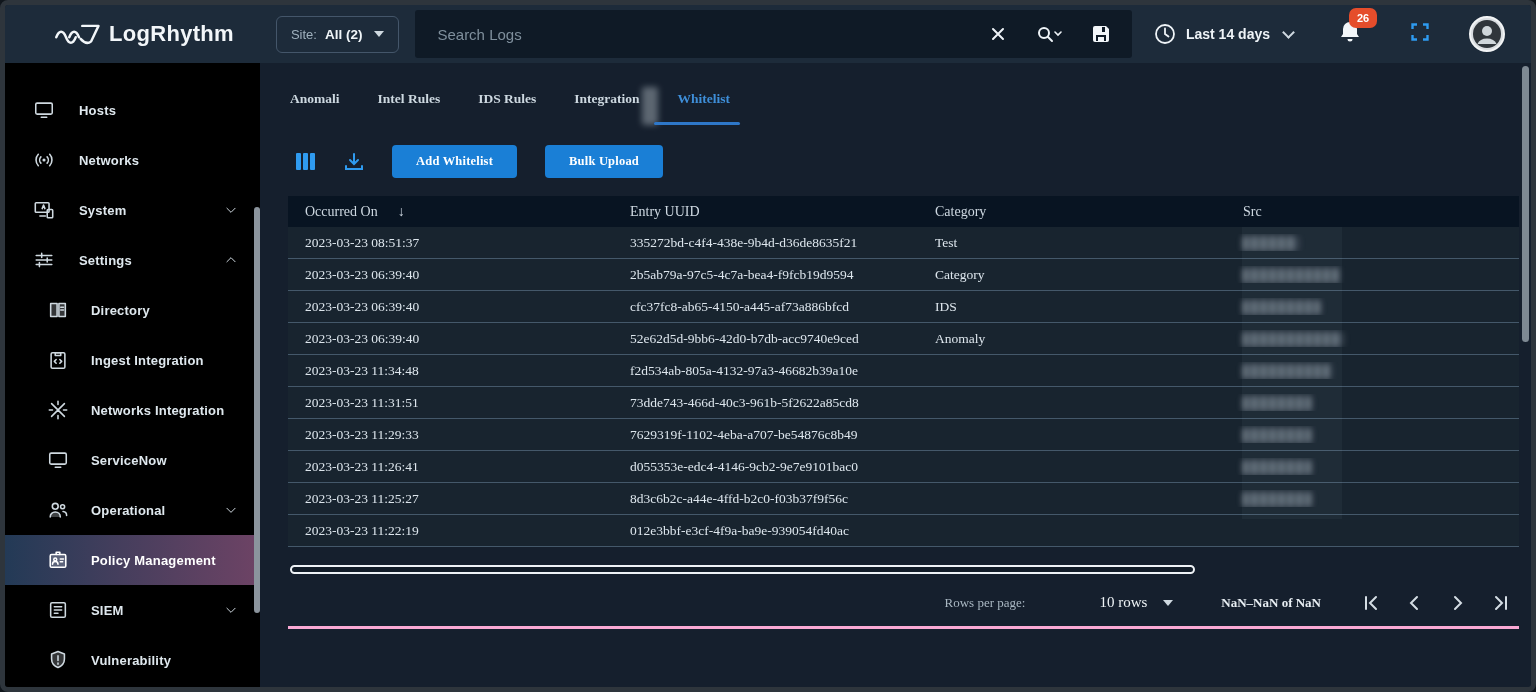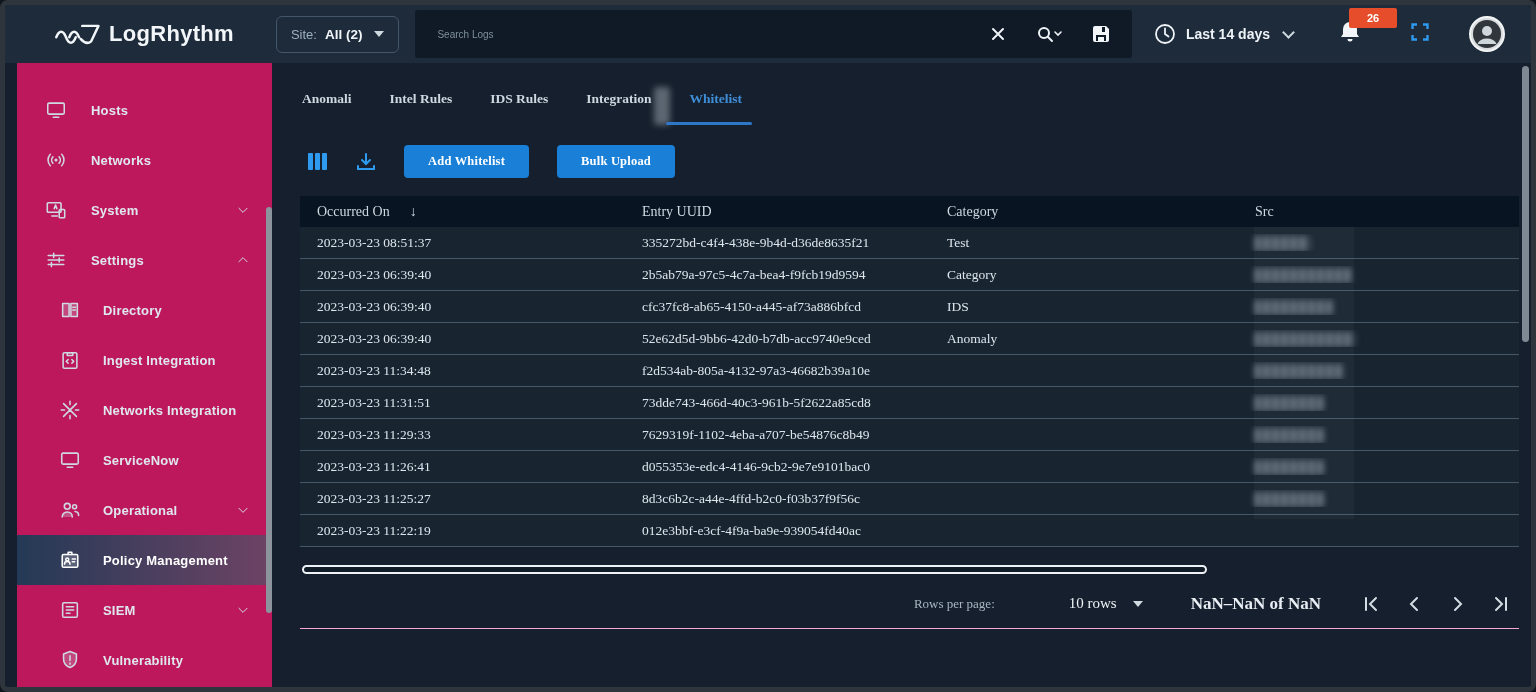--- a/index.html
+++ b/index.html
@@ -13,38 +13,38 @@
   .brand svg { display:block; }
   .brand-name { color:#f2f6f9; font-size:22px; font-weight:bold; letter-spacing:.3px; }
   .site-select { margin-left:42px; border:1px solid #44566a; border-radius:6px; height:37px;
                  display:flex; align-items:center; gap:8px; padding:0 14px; cursor:pointer; flex:0 0 auto;}
   .site-label { color:#9fb0bd; font-size:13px; }
   .site-value { color:#f0f5f8; font-size:13.5px; font-weight:bold; }
   .caret-down { width:0; height:0; border-left:5px solid transparent; border-right:5px solid transparent;
                 border-top:6px solid #cfd9e0; margin-left:4px; }
   .search-wrap { flex:1 1 auto; margin-left:16px; margin-right:22px; background:#0f1a26; height:48px;
                  border-radius:3px; display:flex; align-items:center; padding:0 22px; }
-  .search-input { background:transparent; border:none; outline:none; color:#dfe7ed; font-size:10px; flex:1; font-family:inherit; }
+  .search-input { background:transparent; border:none; outline:none; color:#dfe7ed; font-size:15px; flex:1; font-family:inherit; }
   .search-input::placeholder { color:#7f8f9c; }
   .search-icons { display:flex; align-items:center; gap:30px; margin-left:auto; }
   .sicon { cursor:pointer; display:flex; align-items:center; }
   .time-range { display:flex; align-items:center; gap:10px; color:#eef3f7; font-size:14px; font-weight:bold; cursor:pointer; flex:0 0 auto; }
   .chev { width:9px; height:9px; border-right:2px solid #cfd9e0; border-bottom:2px solid #cfd9e0; transform:rotate(45deg); margin-left:4px; margin-top:-4px;}
   .bell-wrap { position:relative; margin-left:46px; cursor:pointer; flex:0 0 auto; }
   .badge { position:absolute; top:-12px; left:10px; background:#e54d2b; color:#fff; font-size:11px; font-weight:bold;
-           min-width:24px; height:20px; border-radius:2px; display:flex; align-items:center; justify-content:center; padding:0 18px; }
+           min-width:24px; height:20px; border-radius:7px; display:flex; align-items:center; justify-content:center; padding:0 8px; }
   .fs-icon { margin-left:50px; cursor:pointer; flex:0 0 auto; }
   .avatar { margin-left:40px; margin-right:12px; width:36px; height:36px; border-radius:50%; background:#d9dde0;
             border:2px solid #f2f4f5; display:flex; align-items:center; justify-content:center; cursor:pointer; flex:0 0 auto; }
 
   
   .shell { flex:1; display:flex; min-height:0; position:relative; }
 
   
-  .sidebar { width:255px; flex:0 0 255px; background:#be185d; position:relative; padding-top:22px;margin-left:12px; }
+  .sidebar { width:255px; flex:0 0 255px; background:#000000; position:relative; padding-top:22px; }
   .s-item { height:50px; display:flex; align-items:center; padding-left:28px; gap:24px; cursor:pointer; color:#dfe8ee; }
   .s-item.child { padding-left:42px; gap:22px; }
   .s-item.selected { background:linear-gradient(90deg,#233a56,#6e4365); color:#ffffff; }
   .s-icon { width:22px; height:22px; display:flex; align-items:center; justify-content:center; color:#cfd9e0; }
   .s-item.selected .s-icon { color:#fff; }
   .s-label { font-size:13px; font-weight:bold; letter-spacing:.2px; }
   .s-chevron { margin-left:auto; margin-right:22px; display:flex; color:#cfd9e0; }
   .sb-scroll { position:absolute; right:0; top:144px; width:6px; height:406px; background:#8b949d; border-radius:3px; cursor:grab; }
 
   
@@ -73,25 +73,25 @@
                background:repeating-linear-gradient(90deg,rgba(205,215,225,.55) 0 5px,rgba(130,145,160,.12) 5px 9px);
                filter:blur(3px); }
   .src-strip { position:absolute; left:954px; top:31px; width:100px; height:292px;
                background:rgba(175,195,215,.05); pointer-events:none; }
 
   .hscroll { margin-top:18px; height:10px; position:relative; }
   .hthumb { position:absolute; left:2px; top:0; width:905px; height:9px; border:2px solid #eef2f6;
             border-radius:8px; background:#121c28; cursor:grab; }
 
   .pagination { height:50px; display:flex; align-items:center; justify-content:flex-end;
-                border-bottom:1px solid #f9a8d4; margin-top:4px; }
+                border-bottom:3px solid #f9a8d4; margin-top:4px; }
   .rpp-label { color:#a9b7c2; font-size:13px; }
   .rpp-value { margin-left:26px; display:flex; align-items:center; gap:12px; cursor:pointer; }
   .rpp-text { color:#eef3f6; font-size:15px;margin-left:48px; }
-  .range-text { margin-left:48px; color:#e8eef3; font-size:17px; font-weight:bold; }
+  .range-text { margin-left:48px; color:#e8eef3; font-size:13px; font-weight:bold; }
   .pager { display:flex; gap:26px; margin-left:42px; margin-right:10px; }
   .pager .pbtn { cursor:pointer; display:flex; color:#d4dde4; }
 
   .main-vscroll { position:absolute; right:2px; top:3px; width:7px; height:276px; background:#7e8993;
                   border-radius:4px; cursor:grab; }
 </style>
 </head>
 <body>
 
 <div class="frame">

